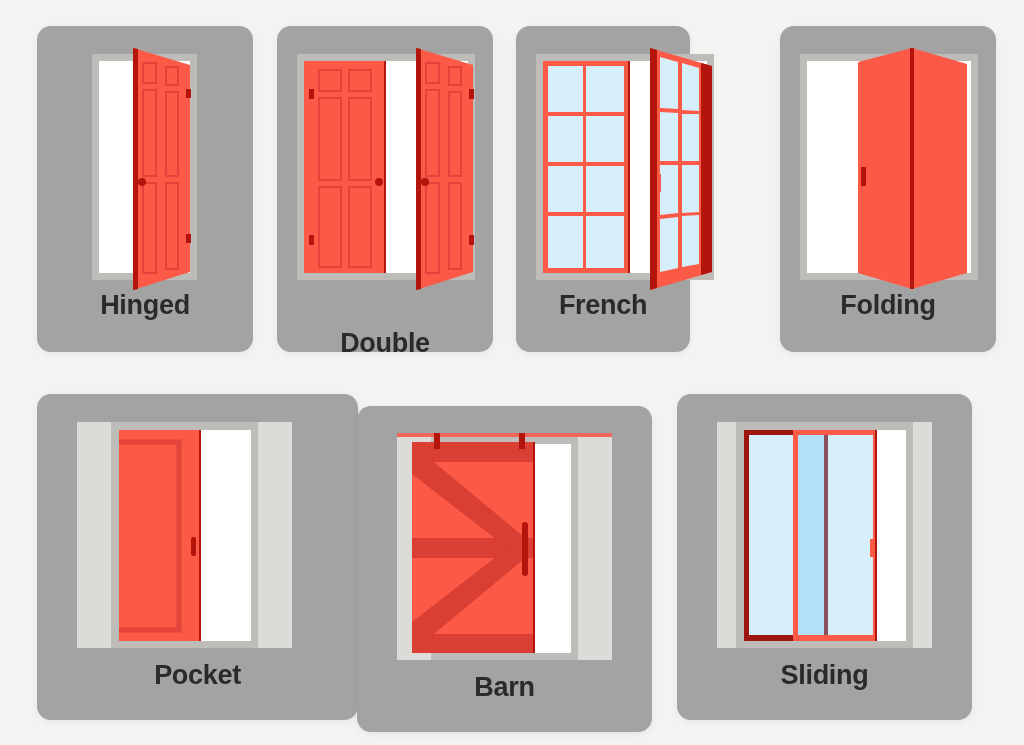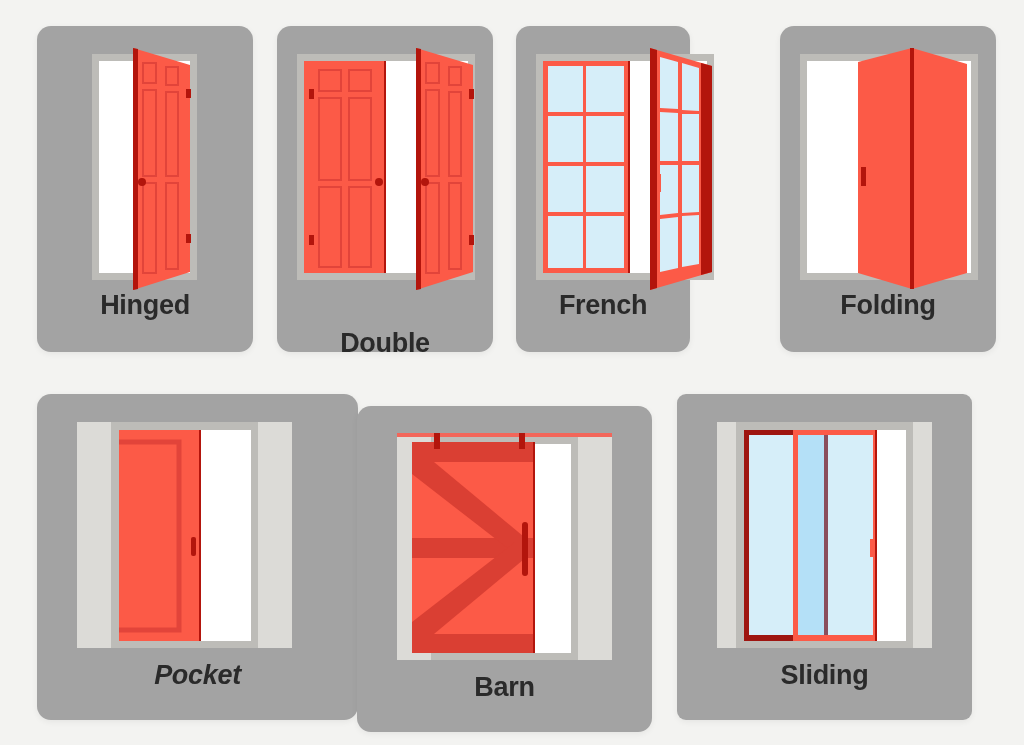--- a/index.html
+++ b/index.html
@@ -115,21 +115,21 @@
     <rect x="20" y="28" width="178" height="226" fill="#bdbcb8"></rect>
     <rect x="27" y="35" width="164" height="212" fill="#ffffff"></rect>
     <polygon points="78,36 132,22 132,263 78,247" fill="#fc5a47"></polygon>
     <polygon points="132,22 187,38 187,247 132,263" fill="#fc5a47"></polygon>
     <rect x="130" y="22" width="4" height="241" fill="#b3150c"></rect>
     <rect x="81" y="141" width="5" height="19" fill="#b3150c"></rect>
   </svg>
   <div class="label" style="top:264px;">Folding</div>
 </div>
 
-<div class="card" style="left:37px;top:394px;width:321px;height:326px;font-style:italic;">
+<div class="card" style="left:37px;top:394px;width:321px;height:326px;">
   <svg width="295" height="326" viewBox="0 0 295 326">
     <rect x="40" y="28" width="215" height="226" fill="#dcdbd7"></rect>
     <rect x="74" y="28" width="147" height="226" fill="#bdbcb8"></rect>
     <rect x="82" y="36" width="132" height="211" fill="#ffffff"></rect>
     <rect x="82" y="36" width="82" height="211" fill="#fc5a47"></rect>
     <rect x="162" y="36" width="2" height="211" fill="#b3150c"></rect>
     <path d="M82 48 H142 V236 H82" fill="none" stroke="#e2443a" stroke-width="5"></path>
     <rect x="154" y="143" width="5" height="19" rx="2" fill="#b3150c"></rect>
   </svg>
   <div class="label" style="top:266px;">Pocket</div>
@@ -148,21 +148,21 @@
     <polygon points="55,56 77,56 178,140 178,148 158,148 55,68" fill="#da3f33"></polygon>
     <polygon points="55,228 77,228 178,144 178,136 158,136 55,216" fill="#da3f33"></polygon>
     <rect x="176" y="36" width="2" height="211" fill="#b3150c"></rect>
     <rect x="77" y="27" width="6" height="16" fill="#b3150c"></rect>
     <rect x="162" y="27" width="6" height="16" fill="#b3150c"></rect>
     <rect x="165" y="116" width="6" height="54" rx="3" fill="#b3150c"></rect>
   </svg>
   <div class="label" style="top:266px;">Barn</div>
 </div>
 
-<div class="card" style="left:677px;top:394px;width:295px;height:326px;border-radius:9px;">
+<div class="card" style="left:677px;top:394px;width:295px;height:326px;">
   <svg width="295" height="326" viewBox="0 0 295 326">
     <rect x="40" y="28" width="215" height="226" fill="#dcdbd7"></rect>
     <rect x="59" y="28" width="177" height="226" fill="#bdbcb8"></rect>
     <rect x="67" y="36" width="162" height="211" fill="#ffffff"></rect>
     <rect x="67" y="36" width="52" height="211" fill="#9e1510"></rect>
     <rect x="72" y="41" width="44" height="200" fill="#d6eef9"></rect>
     <rect x="116" y="36" width="84" height="211" fill="#fc5a47"></rect>
     <rect x="121" y="41" width="26" height="200" fill="#b4e0f7"></rect>
     <rect x="147" y="41" width="4" height="200" fill="#8a4e5c"></rect>
     <rect x="151" y="41" width="45" height="200" fill="#d6eef9"></rect>

